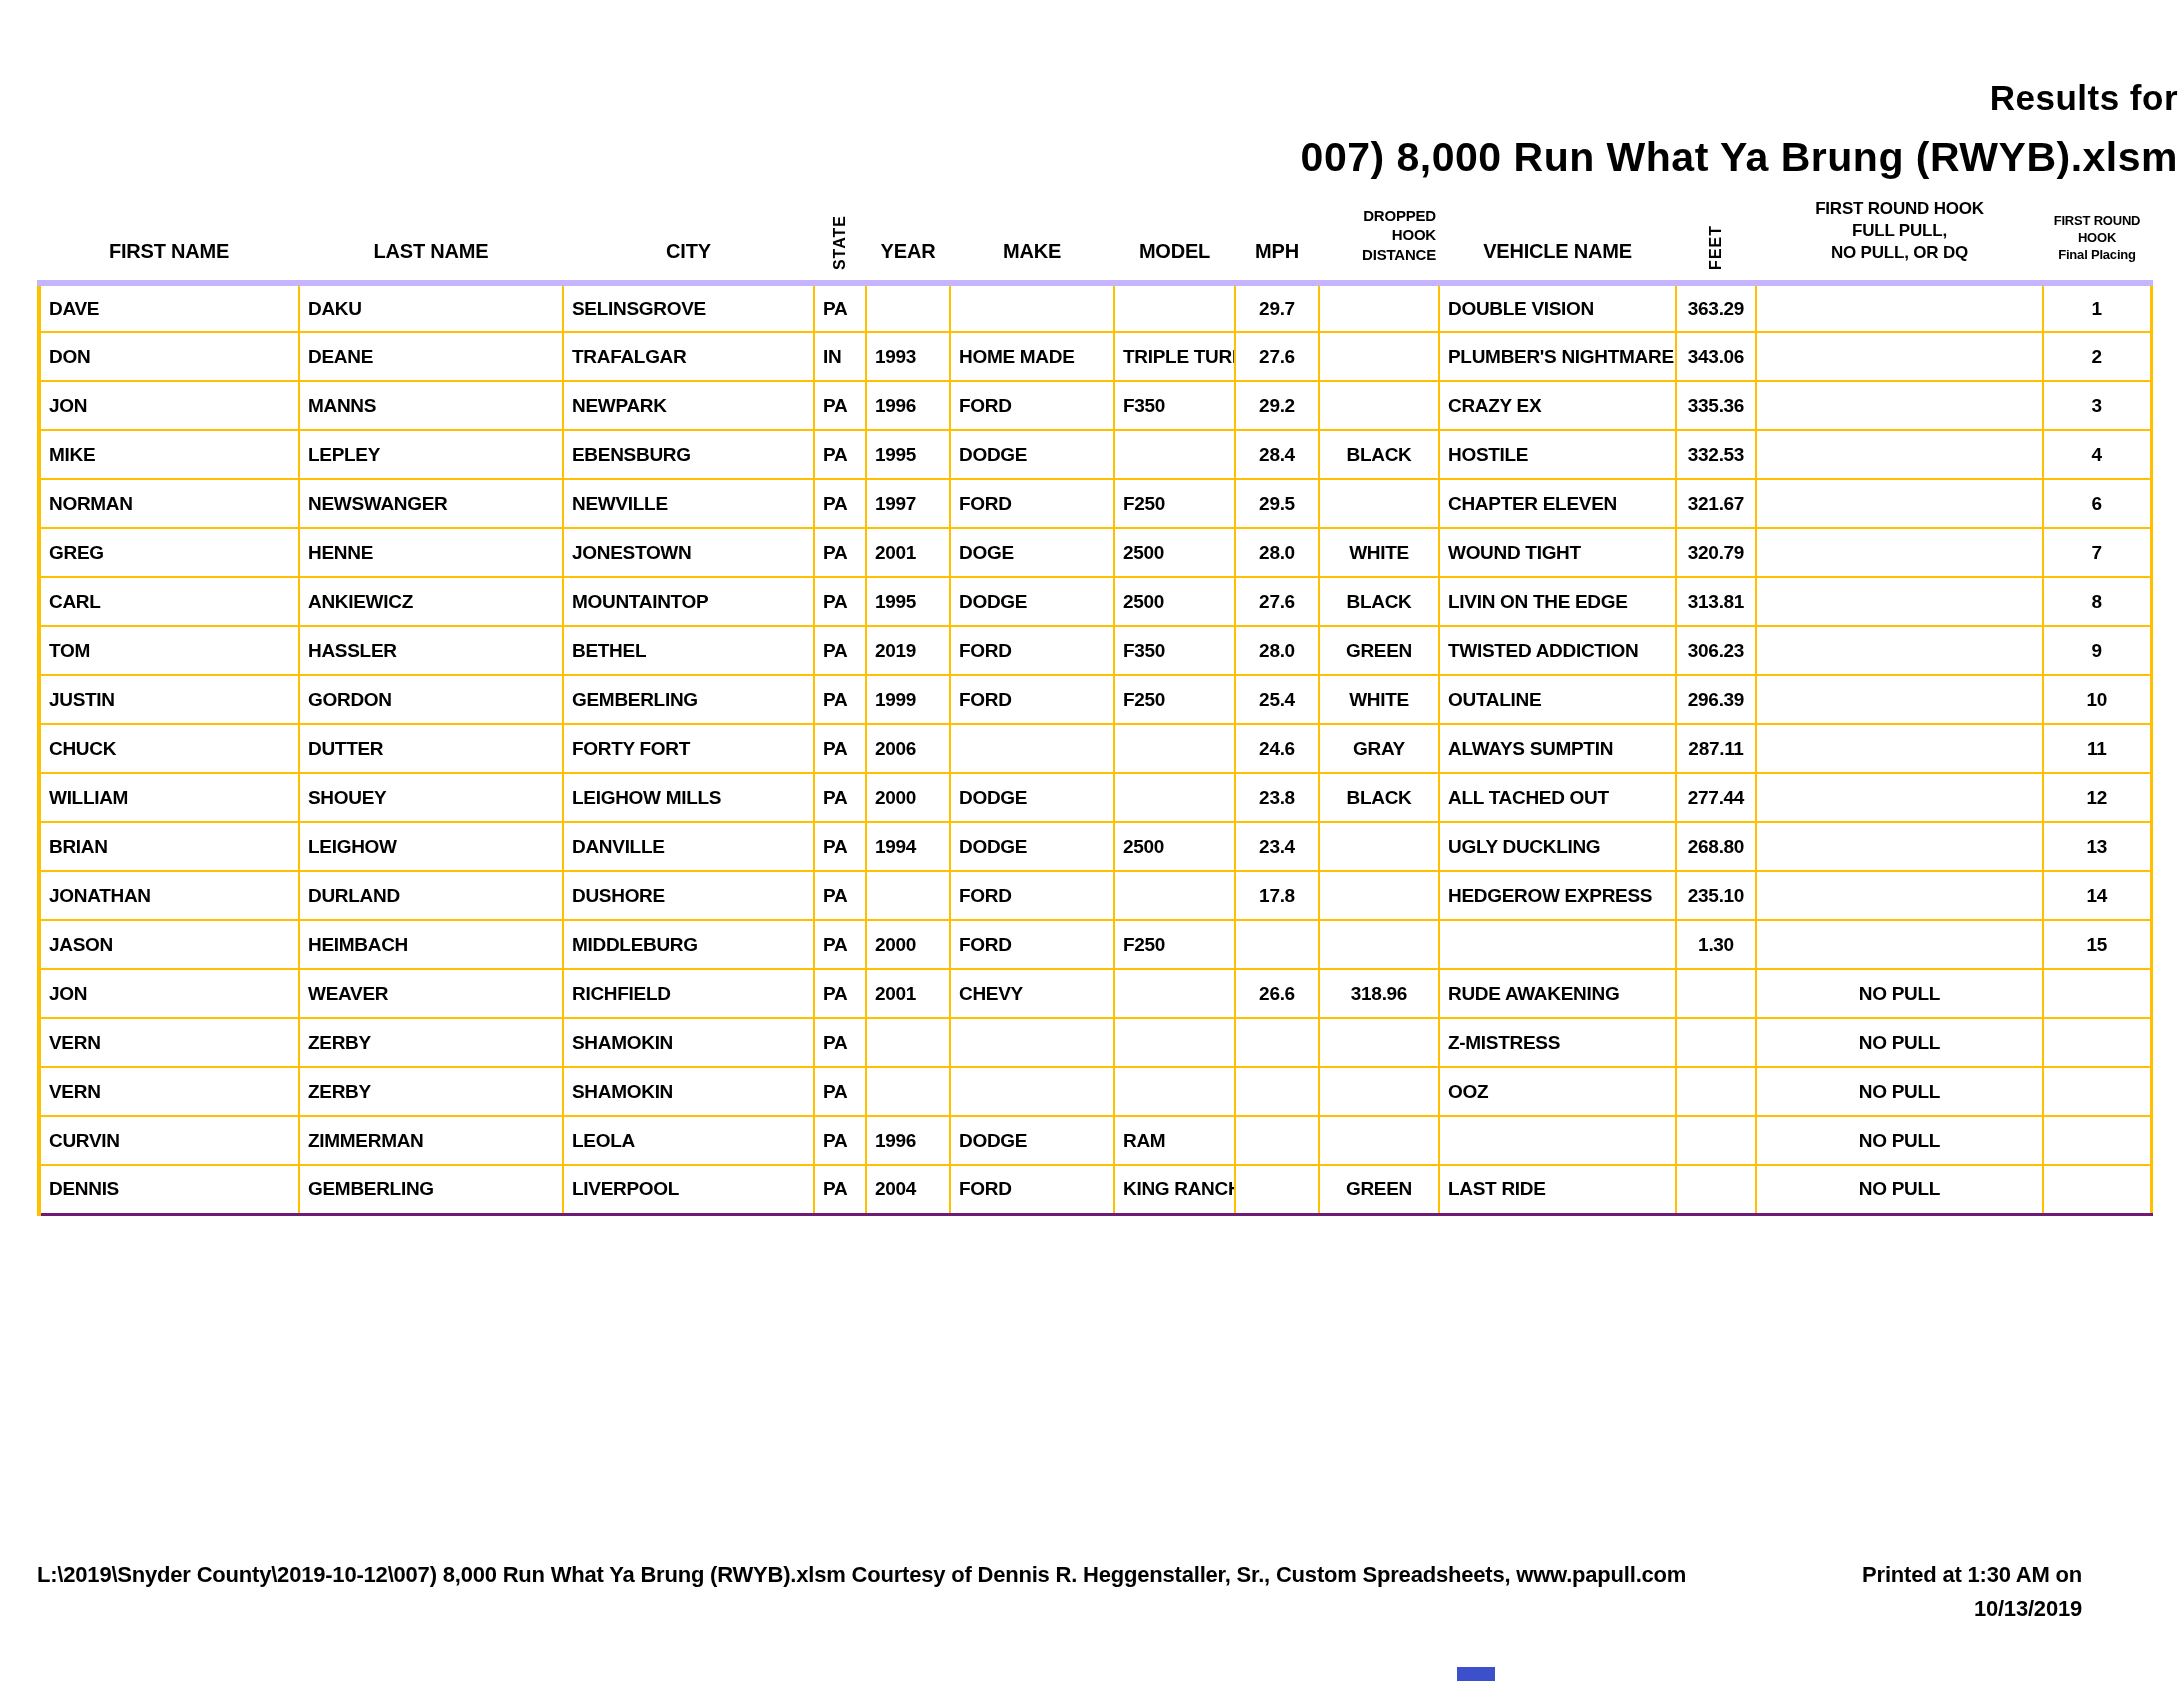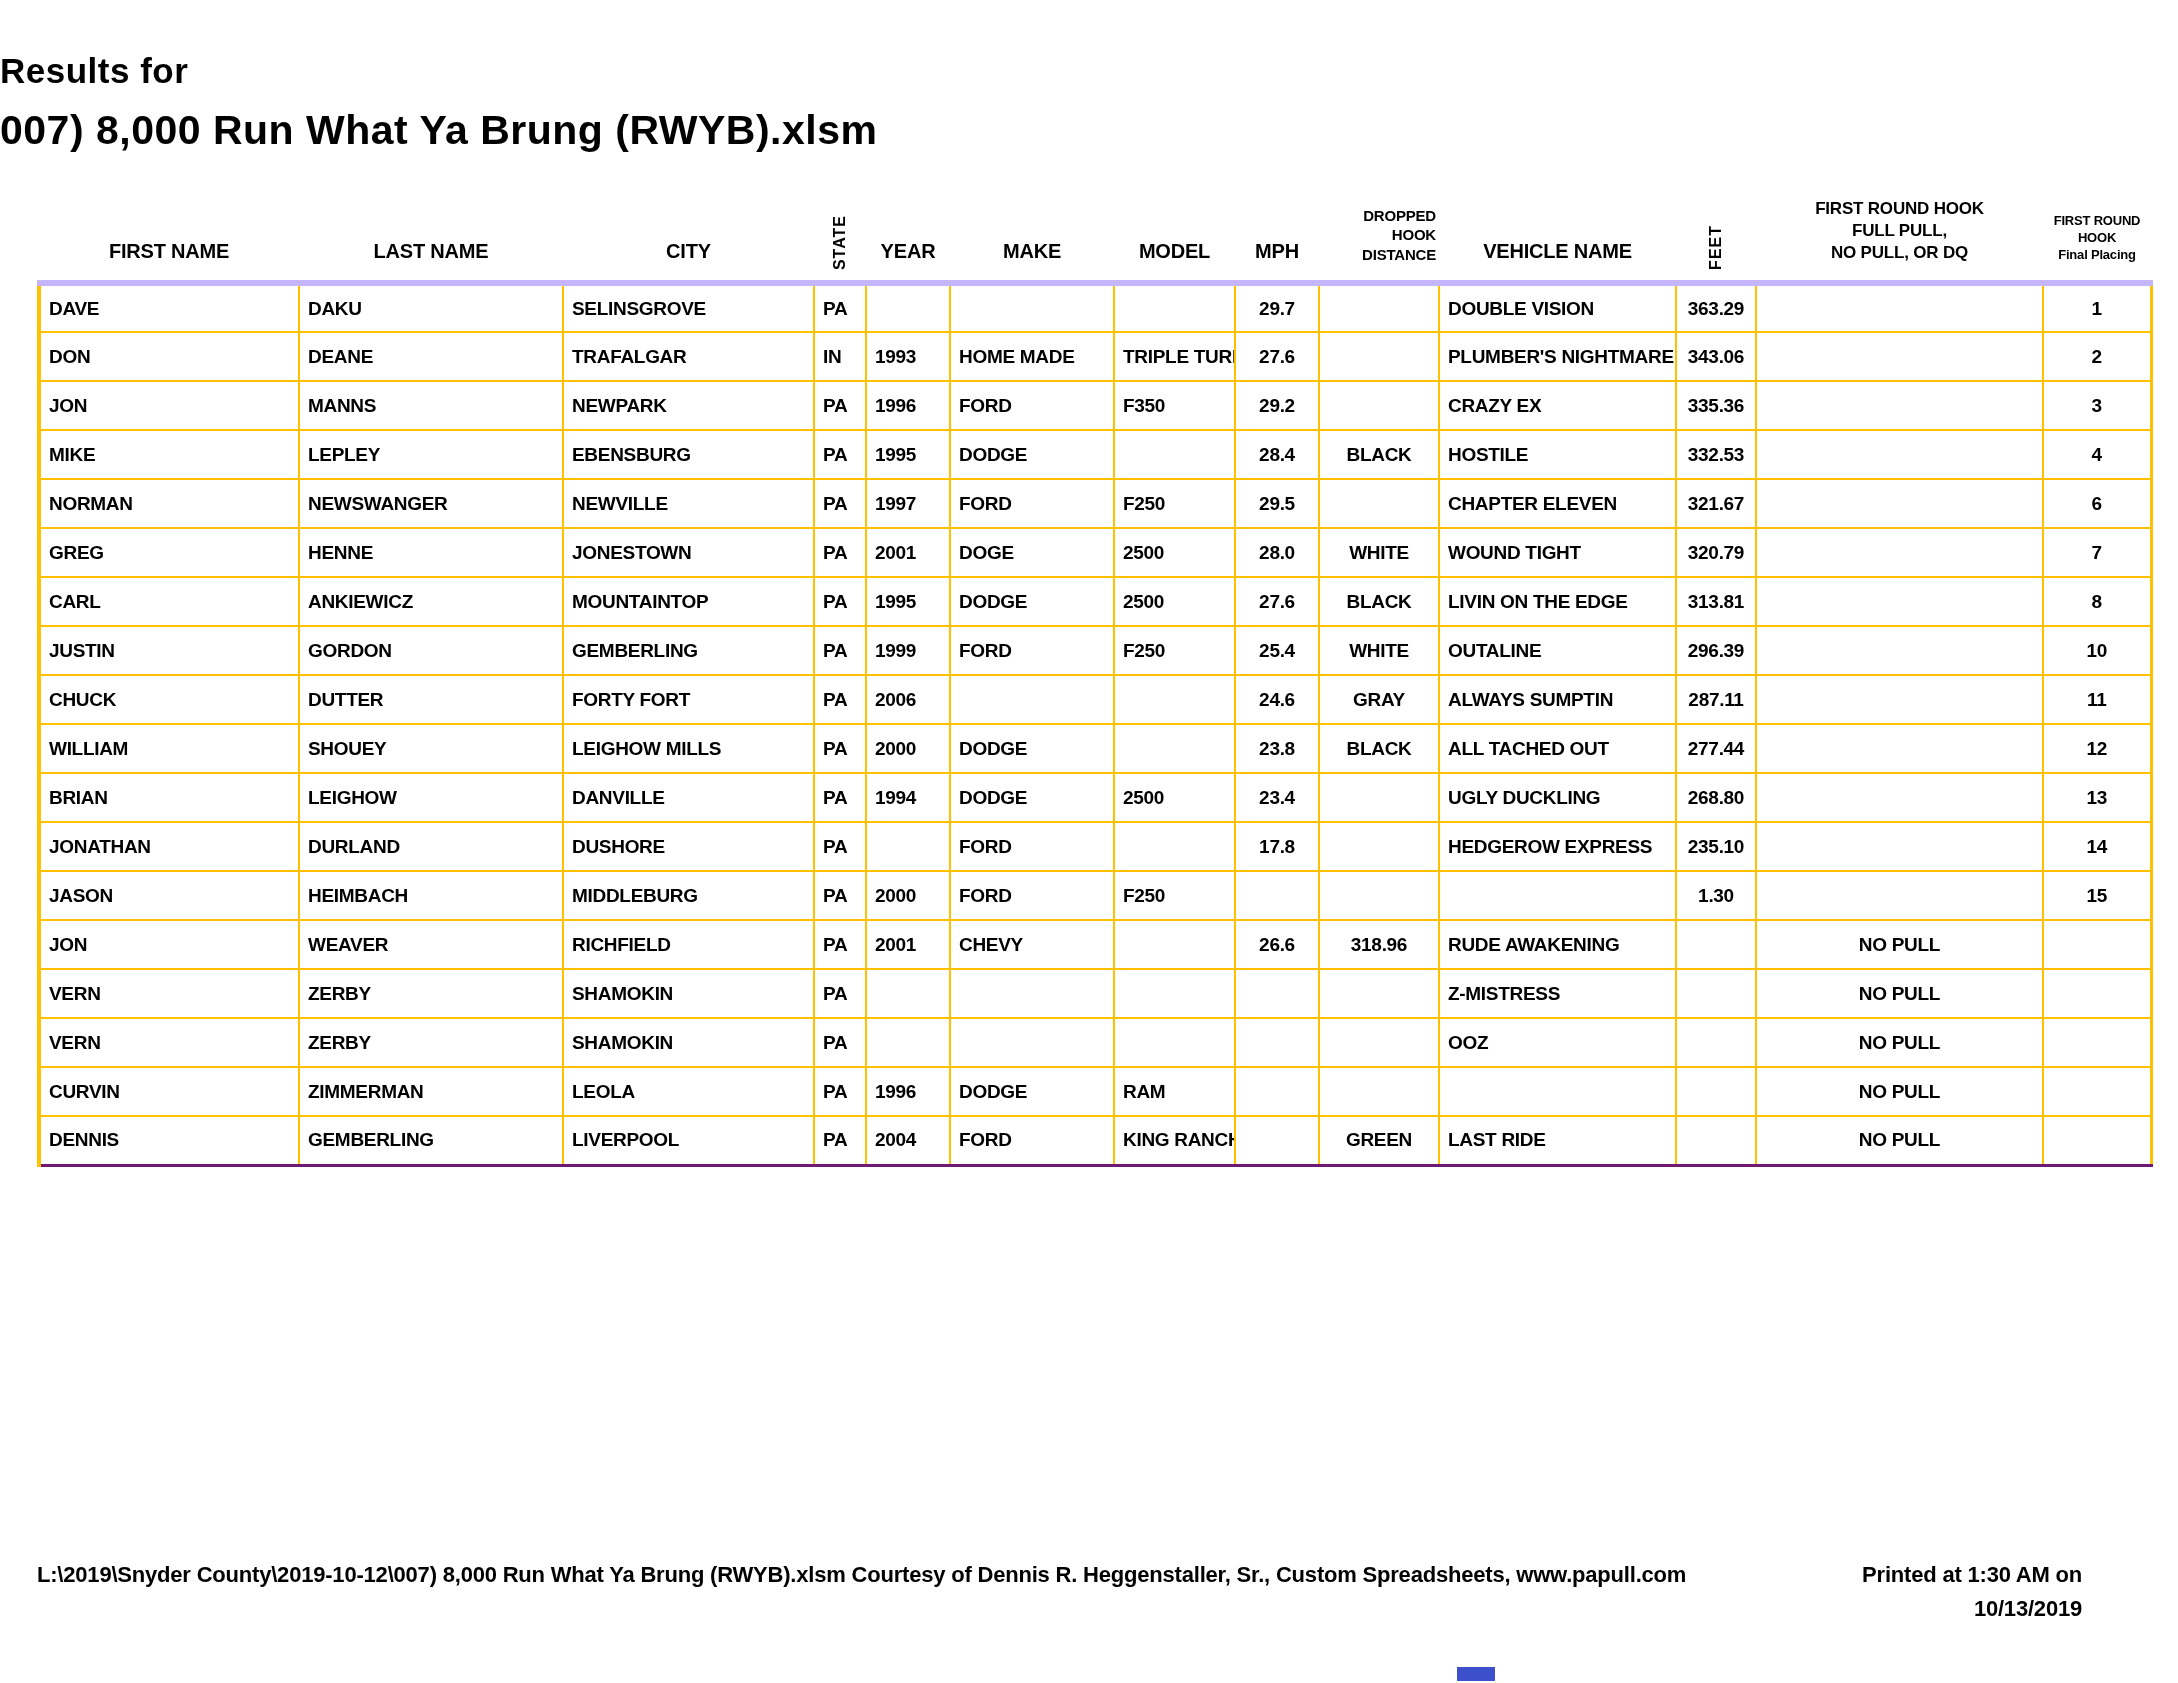--- a/index.html
+++ b/index.html
@@ -1,21 +1,21 @@
 <!DOCTYPE html>
 <html><head>
 <meta charset="utf-8">
 <style>
   * { margin:0; padding:0; box-sizing:border-box; }
   html,body { width:2178px; height:1683px; background:#ffffff; overflow:hidden;
               font-family:"Liberation Sans", sans-serif; color:#000; }
   .page { position:relative; width:2178px; height:1683px; }
 
   
-  .title-block { position:absolute; top:51px; left:0; width:2178px; text-align:left; }
+  .title-block { position:absolute; top:78px; left:0; width:2178px; text-align:right; }
   .title-line1 { font-size:35px; font-weight:bold; letter-spacing:0.5px; margin-bottom:16px; }
   .title-line2 { font-size:41px; font-weight:bold; letter-spacing:0.5px; }
 
   
   table.results { position:absolute; top:194px; left:37px; width:2114px;
                   border-collapse:collapse; table-layout:fixed; }
   thead th { border:none; vertical-align:bottom; padding:0 3px 16px 3px;
              font-size:20px; font-weight:bold; text-align:center; line-height:1.3;
              letter-spacing:-0.2px; }
   thead tr { height:89px; }
@@ -201,20 +201,35 @@
       <td class="al">DODGE</td>
       <td class="al">2500</td>
       <td class="ac">27.6</td>
       <td class="ac">BLACK</td>
       <td class="al">LIVIN ON THE EDGE</td>
       <td class="ac">313.81</td>
       <td class="ac"></td>
       <td class="ac">8</td>
     </tr>
         <tr>
+      <td class="al">TOM</td>
+      <td class="al">HASSLER</td>
+      <td class="al">BETHEL</td>
+      <td class="al">PA</td>
+      <td class="al">2019</td>
+      <td class="al">FORD</td>
+      <td class="al">F350</td>
+      <td class="ac">28.0</td>
+      <td class="ac">GREEN</td>
+      <td class="al">TWISTED ADDICTION</td>
+      <td class="ac">306.23</td>
+      <td class="ac"></td>
+      <td class="ac">9</td>
+    </tr>
+        <tr>
       <td class="al">JUSTIN</td>
       <td class="al">GORDON</td>
       <td class="al">GEMBERLING</td>
       <td class="al">PA</td>
       <td class="al">1999</td>
       <td class="al">FORD</td>
       <td class="al">F250</td>
       <td class="ac">25.4</td>
       <td class="ac">WHITE</td>
       <td class="al">OUTALINE</td>

